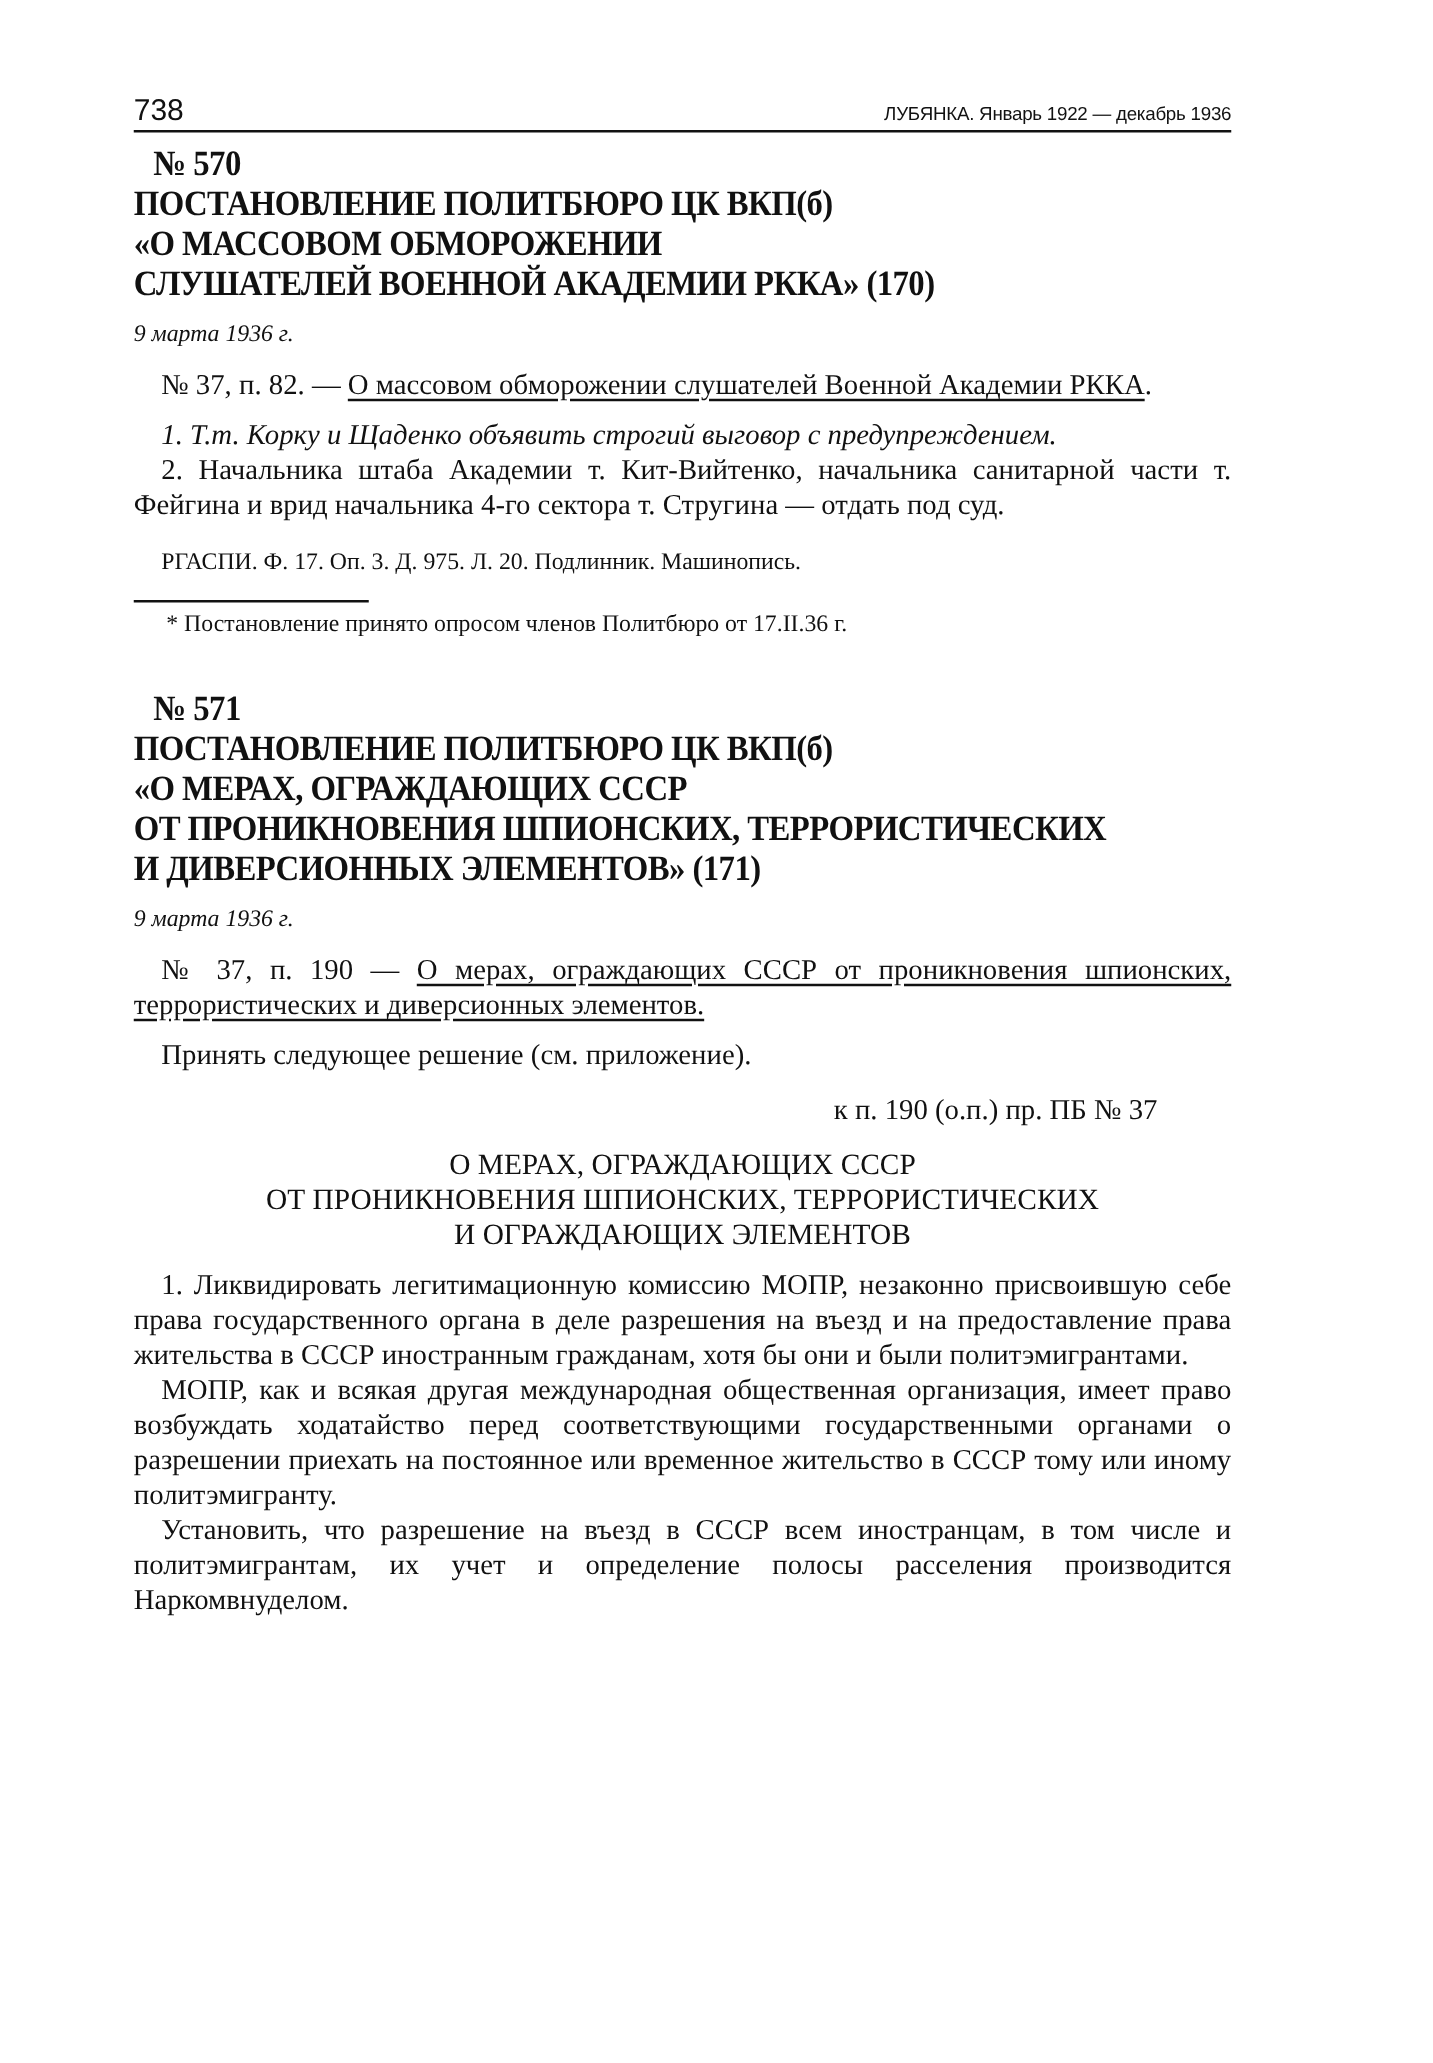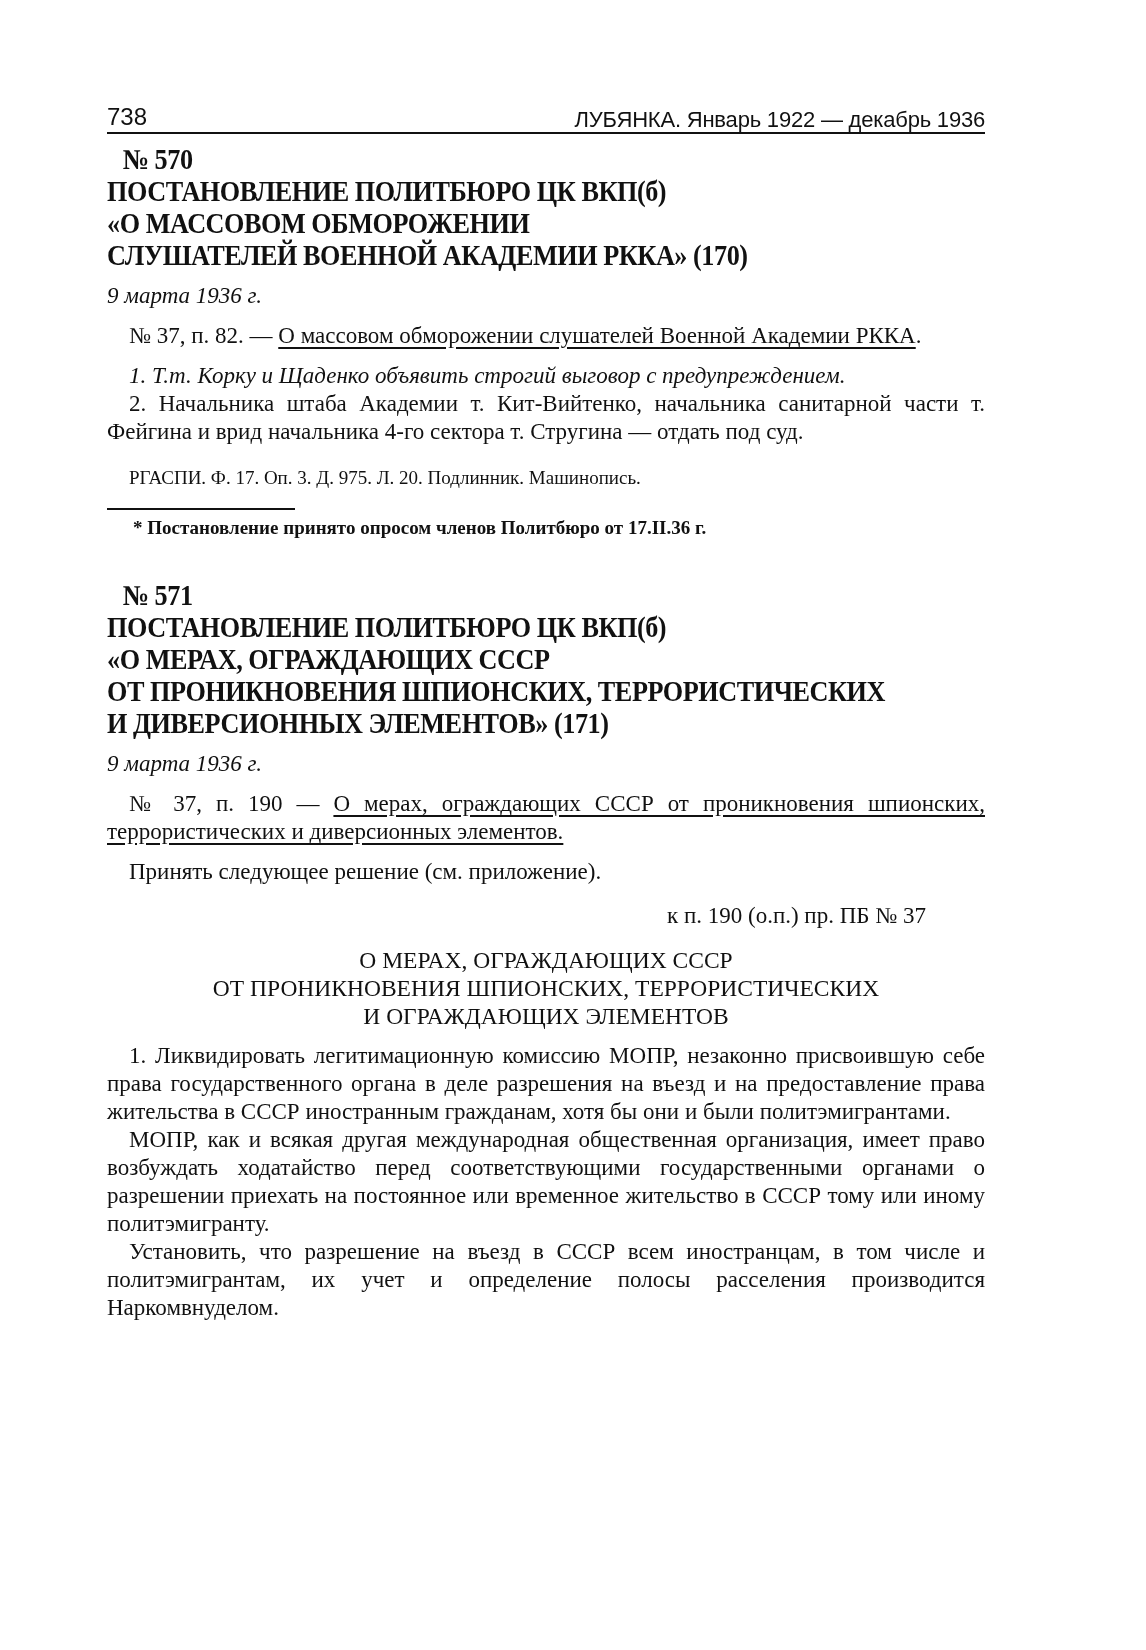--- a/index.html
+++ b/index.html
@@ -1,25 +1,25 @@
 <!DOCTYPE html>
 <html><head>
   <meta charset="utf-8">
   <style>
     html, body { margin: 0; padding: 0; background: #ffffff; }
     body { width: 1146px; height: 1650px; position: relative; overflow: hidden; color: #111; }
-    .page { position: absolute; left: 107px; top: 104px; width: 878px; }
+    .page { position: absolute; left: 107px; top: 76px; width: 878px; }
     .running-head { display: flex; justify-content: space-between; align-items: flex-end;
       font-family: "Liberation Sans", sans-serif; border-bottom: 2.5px solid #111; padding-bottom: 2px; }
     .page-num { font-size: 24px; line-height: 26px; }
-    .head-title { font-size: 22px; line-height: 20px; letter-spacing: -0.2px; }
+    .head-title { font-size: 15px; line-height: 20px; letter-spacing: -0.2px; }
     .doc-head { font-family: "Liberation Serif", serif; font-weight: bold; font-size: 28.5px;
       line-height: 32px; margin: 0; letter-spacing: -0.5px; transform: scaleX(0.92); transform-origin: left; white-space: nowrap; }
     .doc-num { padding-left: 17px; }
-    .date { font-family: "Liberation Serif", serif; font-style: italic; font-size: 23px; line-height: 28px; }
+    .date { font-family: "Liberation Serif", serif; font-style: italic; font-size: 19px; line-height: 28px; }
     .para { font-family: "Liberation Serif", serif; font-size: 23px; line-height: 28px; text-align: justify;
       text-indent: 22px; margin: 0; }
     .ul { text-decoration: underline; text-underline-offset: 4px; }
     .source { font-family: "Liberation Serif", serif; font-size: 19px; line-height: 24px; padding-left: 22px; }
     .fn-rule { width: 188px; border-top: 2px solid #111; }
     .footnote { font-family: "Liberation Serif", serif; font-size: 19px; line-height: 24px; padding-left: 26px; }
     .appendix-label { font-family: "Liberation Serif", serif; font-size: 23px; line-height: 28px; margin-left: 560px; }
     .center-title { font-family: "Liberation Serif", serif; font-size: 23.5px; line-height: 28px; text-align: center; }
   </style>
 </head>
@@ -41,21 +41,21 @@
     <div class="date" style="margin-top:10px;">9 марта 1936 г.</div>
 
     <p class="para" style="margin-top:12px;"><span>№ 37, п. 82. — </span><span class="ul">О массовом обморожении слушателей Военной Академии РККА</span><span>.</span></p>
 
     <p class="para" style="margin-top:12px;font-style:italic;">1. Т.т. Корку и Щаденко объявить строгий выговор с предупреждением.</p>
     <p class="para">2. Начальника штаба Академии т. Кит-Вийтенко, начальника санитарной части т. Фейгина и врид начальника 4-го сектора т. Стругина — отдать под суд.</p>
 
     <div class="source" style="margin-top:20px;">РГАСПИ. Ф. 17. Оп. 3. Д. 975. Л. 20. Подлинник. Машинопись.</div>
 
     <div class="fn-rule" style="margin-top:18px;"></div>
-    <div class="footnote" style="margin-top:6px;font-weight:bold;">* Постановление принято опросом членов Политбюро от 17.II.36 г.</div>
+    <div class="footnote" style="margin-top:6px;">* Постановление принято опросом членов Политбюро от 17.II.36 г.</div>
   </section>
 
   <section style="margin-top:40px;">
     <div class="doc-head doc-num">№ 571</div>
     <div class="doc-head">ПОСТАНОВЛЕНИЕ ПОЛИТБЮРО ЦК ВКП(б)</div>
     <div class="doc-head">«О МЕРАХ, ОГРАЖДАЮЩИХ СССР</div>
     <div class="doc-head">ОТ ПРОНИКНОВЕНИЯ ШПИОНСКИХ, ТЕРРОРИСТИЧЕСКИХ</div>
     <div class="doc-head">И ДИВЕРСИОННЫХ ЭЛЕМЕНТОВ» (171)</div>
 
     <div class="date" style="margin-top:10px;">9 марта 1936 г.</div>

